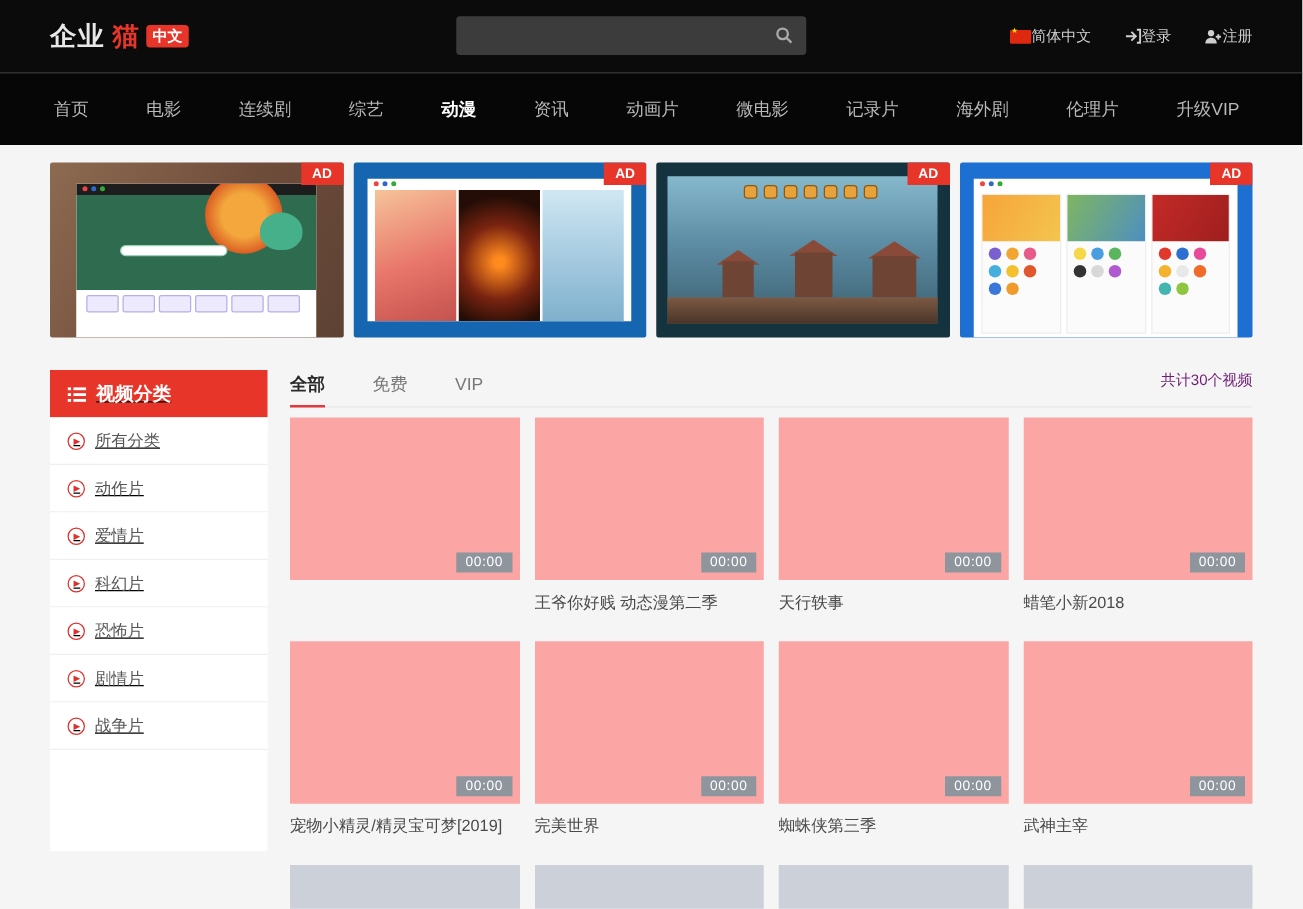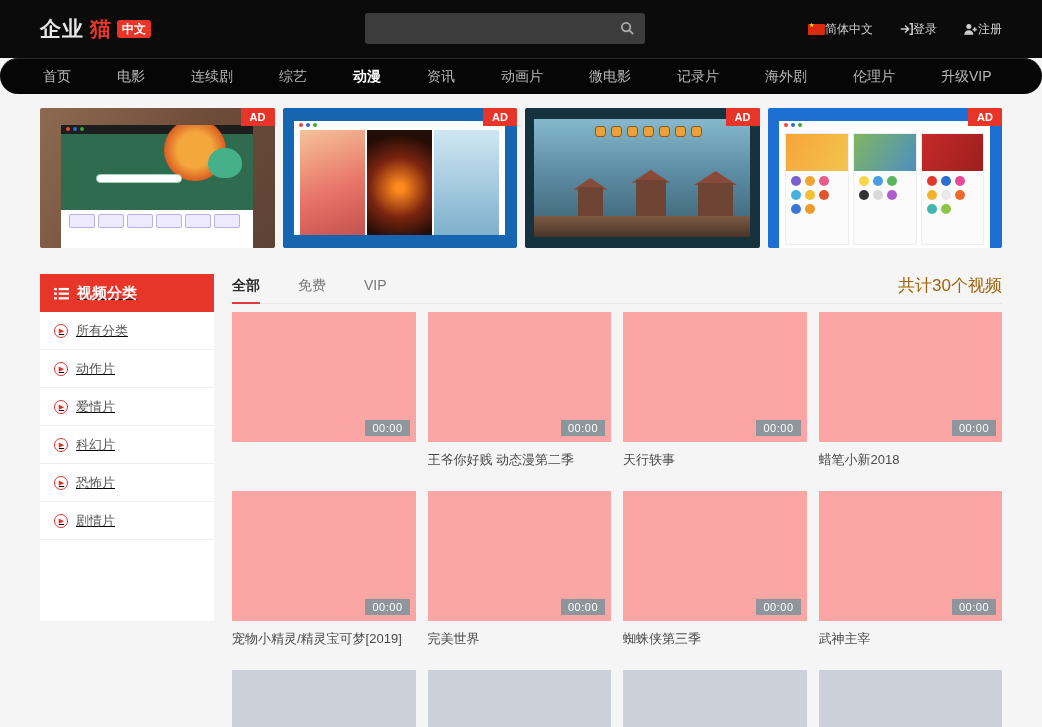--- a/index.html
+++ b/index.html
@@ -22,22 +22,22 @@
     justify-content:center; cursor:pointer; background:transparent; border:none; }
   .top-right { margin-left:auto; display:flex; align-items:center; gap:26px; }
   .top-link { display:flex; align-items:center; color:#cfcfcf; font-size:12px;
     cursor:pointer; }
   .flag { width:17px; height:11px; background:#de2910; display:inline-block;
     position:relative; border-radius:1px; }
   .flag::after { content:"★"; position:absolute; left:1px; top:-3px; color:#ffde00;
     font-size:6px; }
 
   
-  .navbar { height:36px; background:#060606; border-top:1px solid #262626;
-    display:flex; align-items:center; padding:0 20px;border-radius:20px; }
+  .navbar { height:58px; background:#060606; border-top:1px solid #262626;
+    display:flex; align-items:center; padding:0 20px; }
   .nav-item { color:#b9b9b9; font-size:14px; padding:0 23px; cursor:pointer;
     white-space:nowrap; }
   .nav-item.active { color:#ffffff; font-weight:bold; }
 
   
   .banners { display:flex; gap:8px; margin:14px 40px 26px 40px; height:140px; }
   .banner { flex:1; position:relative; border-radius:2px; overflow:hidden; cursor:pointer; }
   .ad-badge { position:absolute; top:0; right:0; background:#e8352a; color:#fff;
     font-size:11px; font-weight:bold; padding:3px 9px; z-index:5; }
   .win { position:absolute; background:#fff; overflow:hidden; }
@@ -100,21 +100,21 @@
     color:#e0302c; font-size:7px; display:flex; align-items:center; justify-content:center;
     flex:none; padding-left:1px; }
   .side-filler { height:81px; background:#fff; }
 
   .content { flex:1; }
   .tabs-row { display:flex; align-items:flex-start; border-bottom:1px solid #e7e7e7;
     height:30px; }
   .tab { font-size:14px; color:#777; margin-right:38px; cursor:pointer; height:30px;
     line-height:22px; }
   .tab.active { color:#2a2a2a; font-weight:bold; border-bottom:2px solid #e4393c; }
-  .count { margin-left:auto; font-size:17px; color:#a16207; }
+  .count { margin-left:auto; font-size:12px; color:#701a75; }
 
   .grid { display:grid; grid-template-columns:repeat(4,1fr); column-gap:12px;
     row-gap:22px; margin-top:8px; }
   .card { cursor:pointer; }
   .thumb { position:relative; height:130px; background:#fca5a5; }
   .dur { position:absolute; right:6px; bottom:6px; background:#8e959d; color:#fff;
     font-size:11px; padding:2px 7px; letter-spacing:0.5px; }
   .vtitle { margin-top:9px; font-size:13px; color:#4a4a4a; white-space:nowrap;
     overflow:hidden; text-overflow:ellipsis; }
   .thumb-partial { height:63px; background:#ccd1d9; cursor:pointer; }
@@ -318,20 +318,24 @@
           <span>科幻片</span>
         </div>
         <div class="side-item">
           <span class="play-ico">▶</span>
           <span>恐怖片</span>
         </div>
         <div class="side-item">
           <span class="play-ico">▶</span>
           <span>剧情片</span>
         </div>
+        <div class="side-item">
+          <span class="play-ico">▶</span>
+          <span>战争片</span>
+        </div>
       </div>
     <div class="side-filler"></div>
   </div>
 
   <div class="content">
     <div class="tabs-row" id="tabs-row">
         <div class="tab active">全部</div>
         <div class="tab">免费</div>
         <div class="tab">VIP</div>
         <div class="count">共计30个视频</div>

